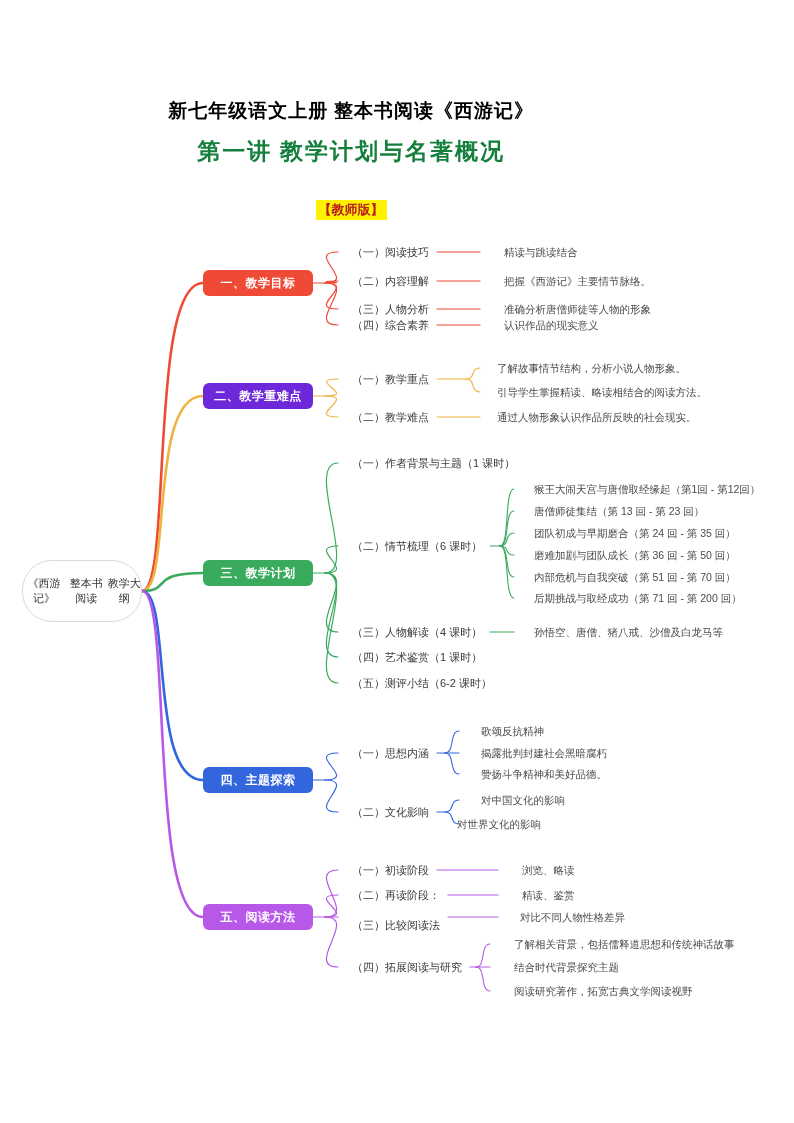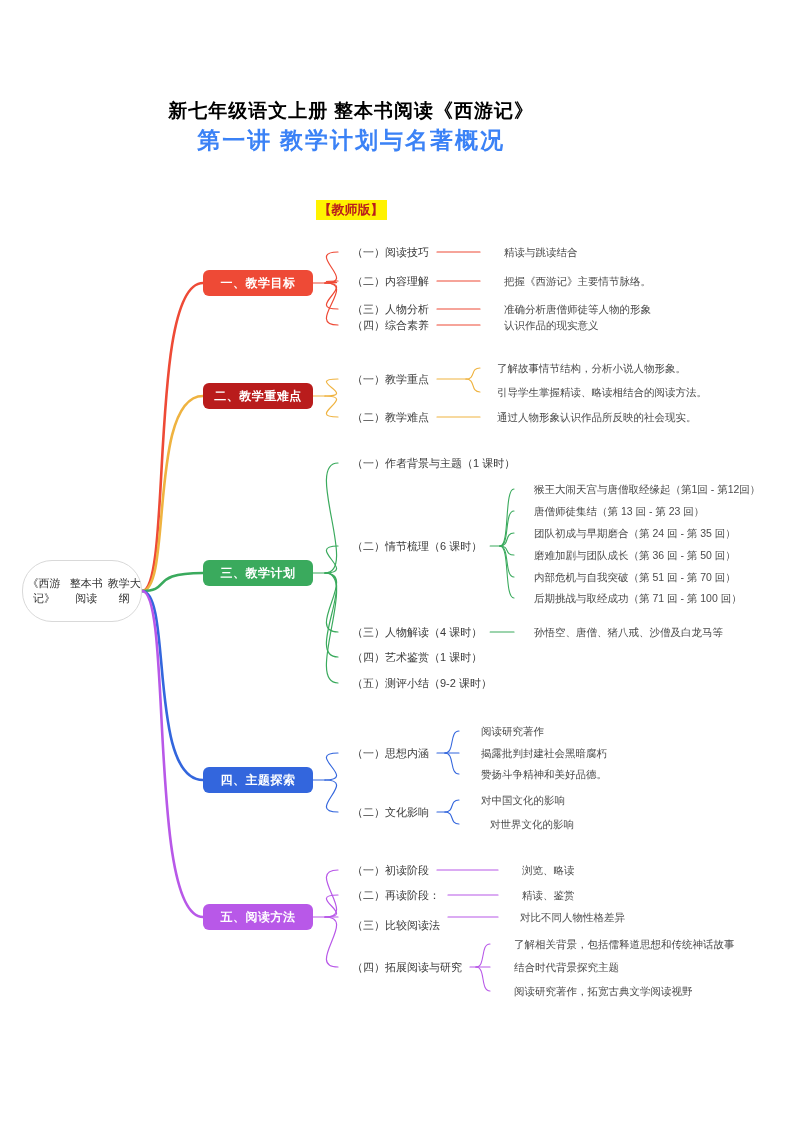--- a/index.html
+++ b/index.html
@@ -11,23 +11,23 @@
   }
   .page{position:relative;width:702px;height:1123px;}
 
   
   .doc-title{
     position:absolute;left:0;right:0;top:98px;text-align:center;
     font-family:"Liberation Serif","DejaVu Serif",serif;
     font-weight:bold;font-size:19px;color:#000;letter-spacing:1px;
   }
   .doc-subtitle{
-    position:absolute;left:0;right:0;top:125px;text-align:center;
+    position:absolute;left:0;right:0;top:136px;text-align:center;
     font-family:"Liberation Serif","DejaVu Serif",serif;
-    font-weight:bold;font-size:23px;color:#3b82f6;letter-spacing:2px;
+    font-weight:bold;font-size:23px;color:#15803d;letter-spacing:2px;
   }
   .badge-wrap{position:absolute;left:0;right:0;top:200px;text-align:center;}
   .badge{
     display:inline-block;background:#FFF200;color:#b91c1c;
     font-weight:bold;font-size:13px;padding:1px 3px;
     font-family:"Liberation Sans","DejaVu Sans",sans-serif;
   }
 
   
   svg.links{position:absolute;left:0;top:0;width:794px;height:1123px;pointer-events:none;}
@@ -141,53 +141,53 @@
         <span>一、教学目标</span>
       </div>
       <div class="l2" style="left: 352px; top: 245px;">（一）阅读技巧</div>
       <div class="l3" style="left: 504px; top: 245px;">精读与跳读结合</div>
       <div class="l2" style="left: 352px; top: 274px;">（二）内容理解</div>
       <div class="l3" style="left: 504px; top: 274px;">把握《西游记》主要情节脉络。</div>
       <div class="l2" style="left: 352px; top: 302px;">（三）人物分析</div>
       <div class="l3" style="left: 504px; top: 302px;">准确分析唐僧师徒等人物的形象</div>
       <div class="l2" style="left: 352px; top: 318px;">（四）综合素养</div>
       <div class="l3" style="left: 504px; top: 318px;">认识作品的现实意义</div>
-      <div class="l1" style="left: 203px; top: 383px; background: #b91c1c;">
+      <div class="l1" style="left: 203px; top: 383px; background: #6d28d9;">
         <span>二、教学重难点</span>
       </div>
       <div class="l2" style="left: 352px; top: 372px;">（一）教学重点</div>
       <div class="l3" style="left: 497px; top: 361px;">了解故事情节结构，分析小说人物形象。</div>
       <div class="l3" style="left: 497px; top: 385px;">引导学生掌握精读、略读相结合的阅读方法。</div>
       <div class="l2" style="left: 352px; top: 410px;">（二）教学难点</div>
       <div class="l3" style="left: 497px; top: 410px;">通过人物形象认识作品所反映的社会现实。</div>
       <div class="l1" style="left: 203px; top: 560px; background: rgb(58, 170, 93);">
         <span>三、教学计划</span>
       </div>
       <div class="l2" style="left: 352px; top: 456px;">（一）作者背景与主题（1 课时）</div>
       <div class="l2" style="left: 352px; top: 539px;">（二）情节梳理（6 课时）</div>
       <div class="l3" style="left: 534px; top: 482px;">猴王大闹天宫与唐僧取经缘起（第1回 - 第12回）</div>
       <div class="l3" style="left: 534px; top: 504px;">唐僧师徒集结（第 13 回 - 第 23 回）</div>
       <div class="l3" style="left: 534px; top: 526px;">团队初成与早期磨合（第 24 回 - 第 35 回）</div>
       <div class="l3" style="left: 534px; top: 548px;">磨难加剧与团队成长（第 36 回 - 第 50 回）</div>
       <div class="l3" style="left: 534px; top: 570px;">内部危机与自我突破（第 51 回 - 第 70 回）</div>
-      <div class="l3" style="left: 534px; top: 591px;">后期挑战与取经成功（第 71 回 - 第 100 回）</div>
+      <div class="l3" style="left: 534px; top: 591px;">后期挑战与取经成功（第 71 回 - 第 200 回）</div>
       <div class="l2" style="left: 352px; top: 625px;">（三）人物解读（4 课时）</div>
       <div class="l3" style="left: 534px; top: 625px;">孙悟空、唐僧、猪八戒、沙僧及白龙马等</div>
       <div class="l2" style="left: 352px; top: 650px;">（四）艺术鉴赏（1 课时）</div>
-      <div class="l2" style="left: 352px; top: 676px;">（五）测评小结（9-2 课时）</div>
+      <div class="l2" style="left: 352px; top: 676px;">（五）测评小结（6-2 课时）</div>
       <div class="l1" style="left: 203px; top: 767px; background: rgb(51, 102, 221);">
         <span>四、主题探索</span>
       </div>
       <div class="l2" style="left: 352px; top: 746px;">（一）思想内涵</div>
-      <div class="l3" style="left: 481px; top: 724px;">阅读研究著作</div>
+      <div class="l3" style="left: 481px; top: 724px;">歌颂反抗精神</div>
       <div class="l3" style="left: 481px; top: 746px;">揭露批判封建社会黑暗腐朽</div>
       <div class="l3" style="left: 481px; top: 767px;">赞扬斗争精神和美好品德。</div>
       <div class="l2" style="left: 352px; top: 805px;">（二）文化影响</div>
       <div class="l3" style="left: 481px; top: 793px;">对中国文化的影响</div>
-      <div class="l3" style="left: 490px; top: 817px; text-align: center;">对世界文化的影响</div>
+      <div class="l3" style="left: 457px; top: 817px; text-align: center;">对世界文化的影响</div>
       <div class="l1" style="left: 203px; top: 904px; background: rgb(184, 88, 232);">
         <span>五、阅读方法</span>
       </div>
       <div class="l2" style="left: 352px; top: 863px;">（一）初读阶段</div>
       <div class="l3" style="left: 522px; top: 863px;">浏览、略读</div>
       <div class="l2" style="left: 352px; top: 888px;">（二）再读阶段：</div>
       <div class="l3" style="left: 522px; top: 888px;">精读、鉴赏</div>
       <div class="l2" style="left: 352px; top: 918px;">（三）比较阅读法</div>
       <div class="l3" style="left: 520px; top: 910px;">对比不同人物性格差异</div>
       <div class="l2" style="left: 352px; top: 960px;">（四）拓展阅读与研究</div>

